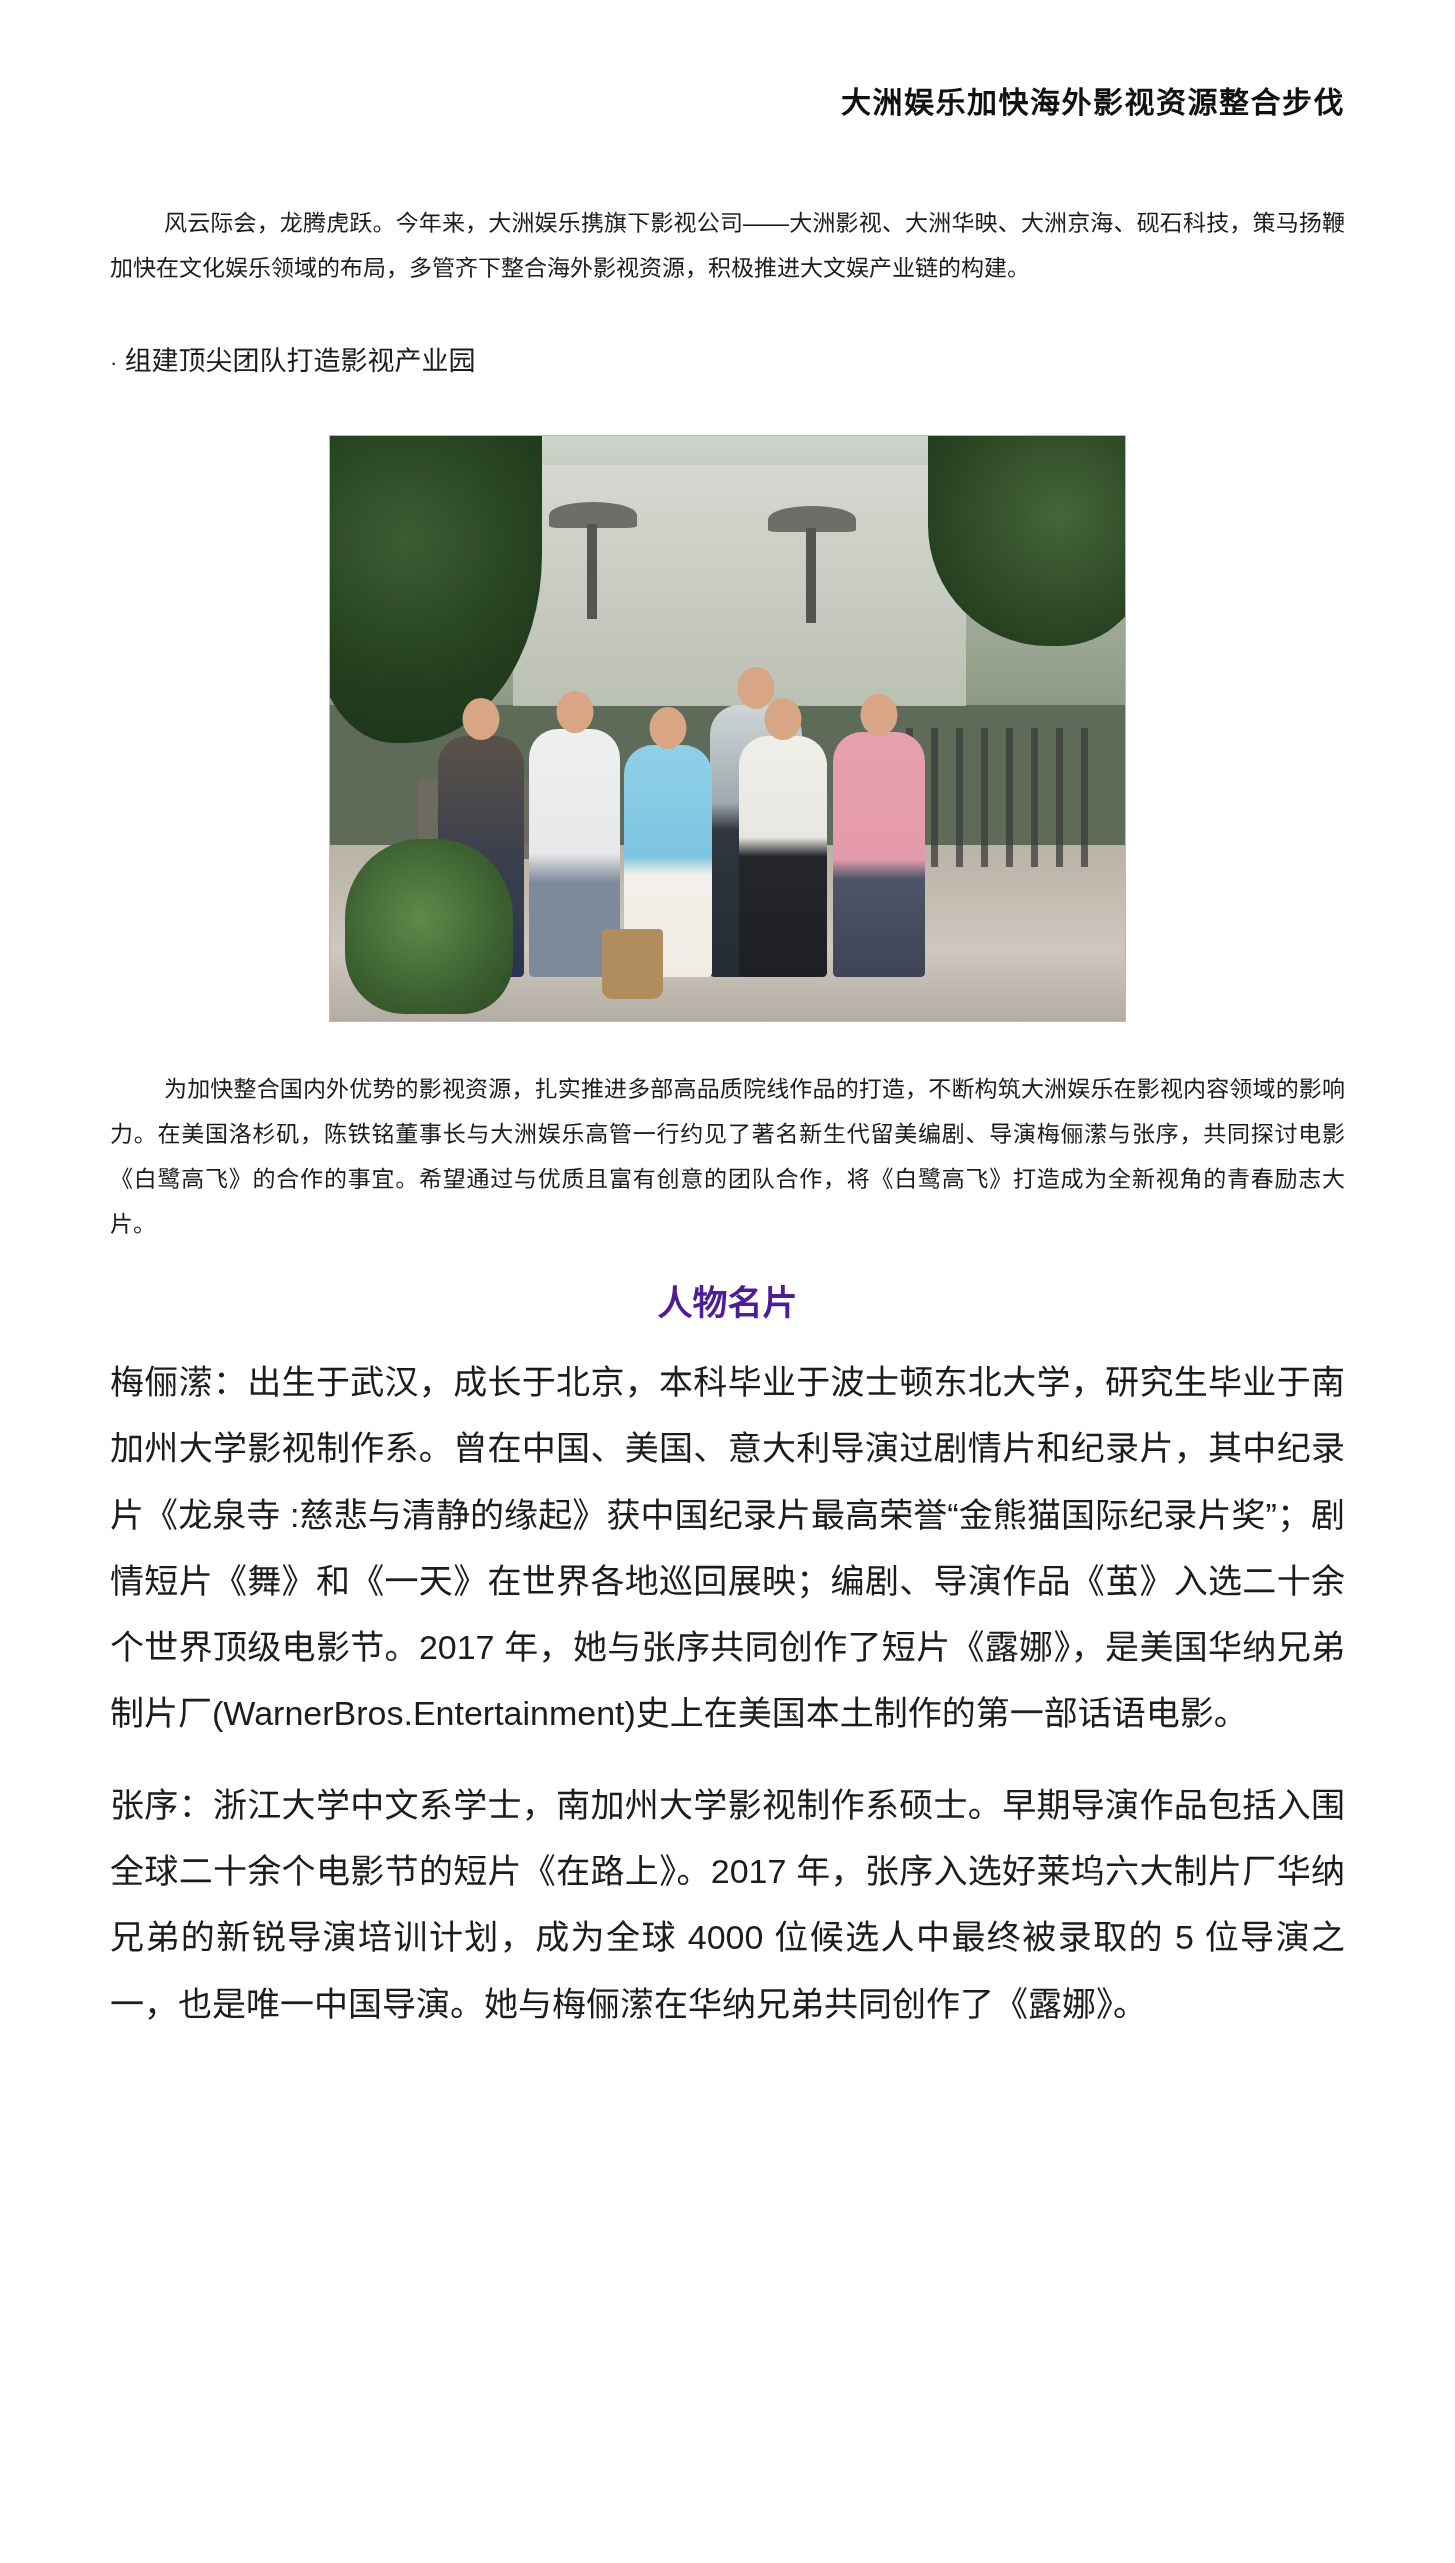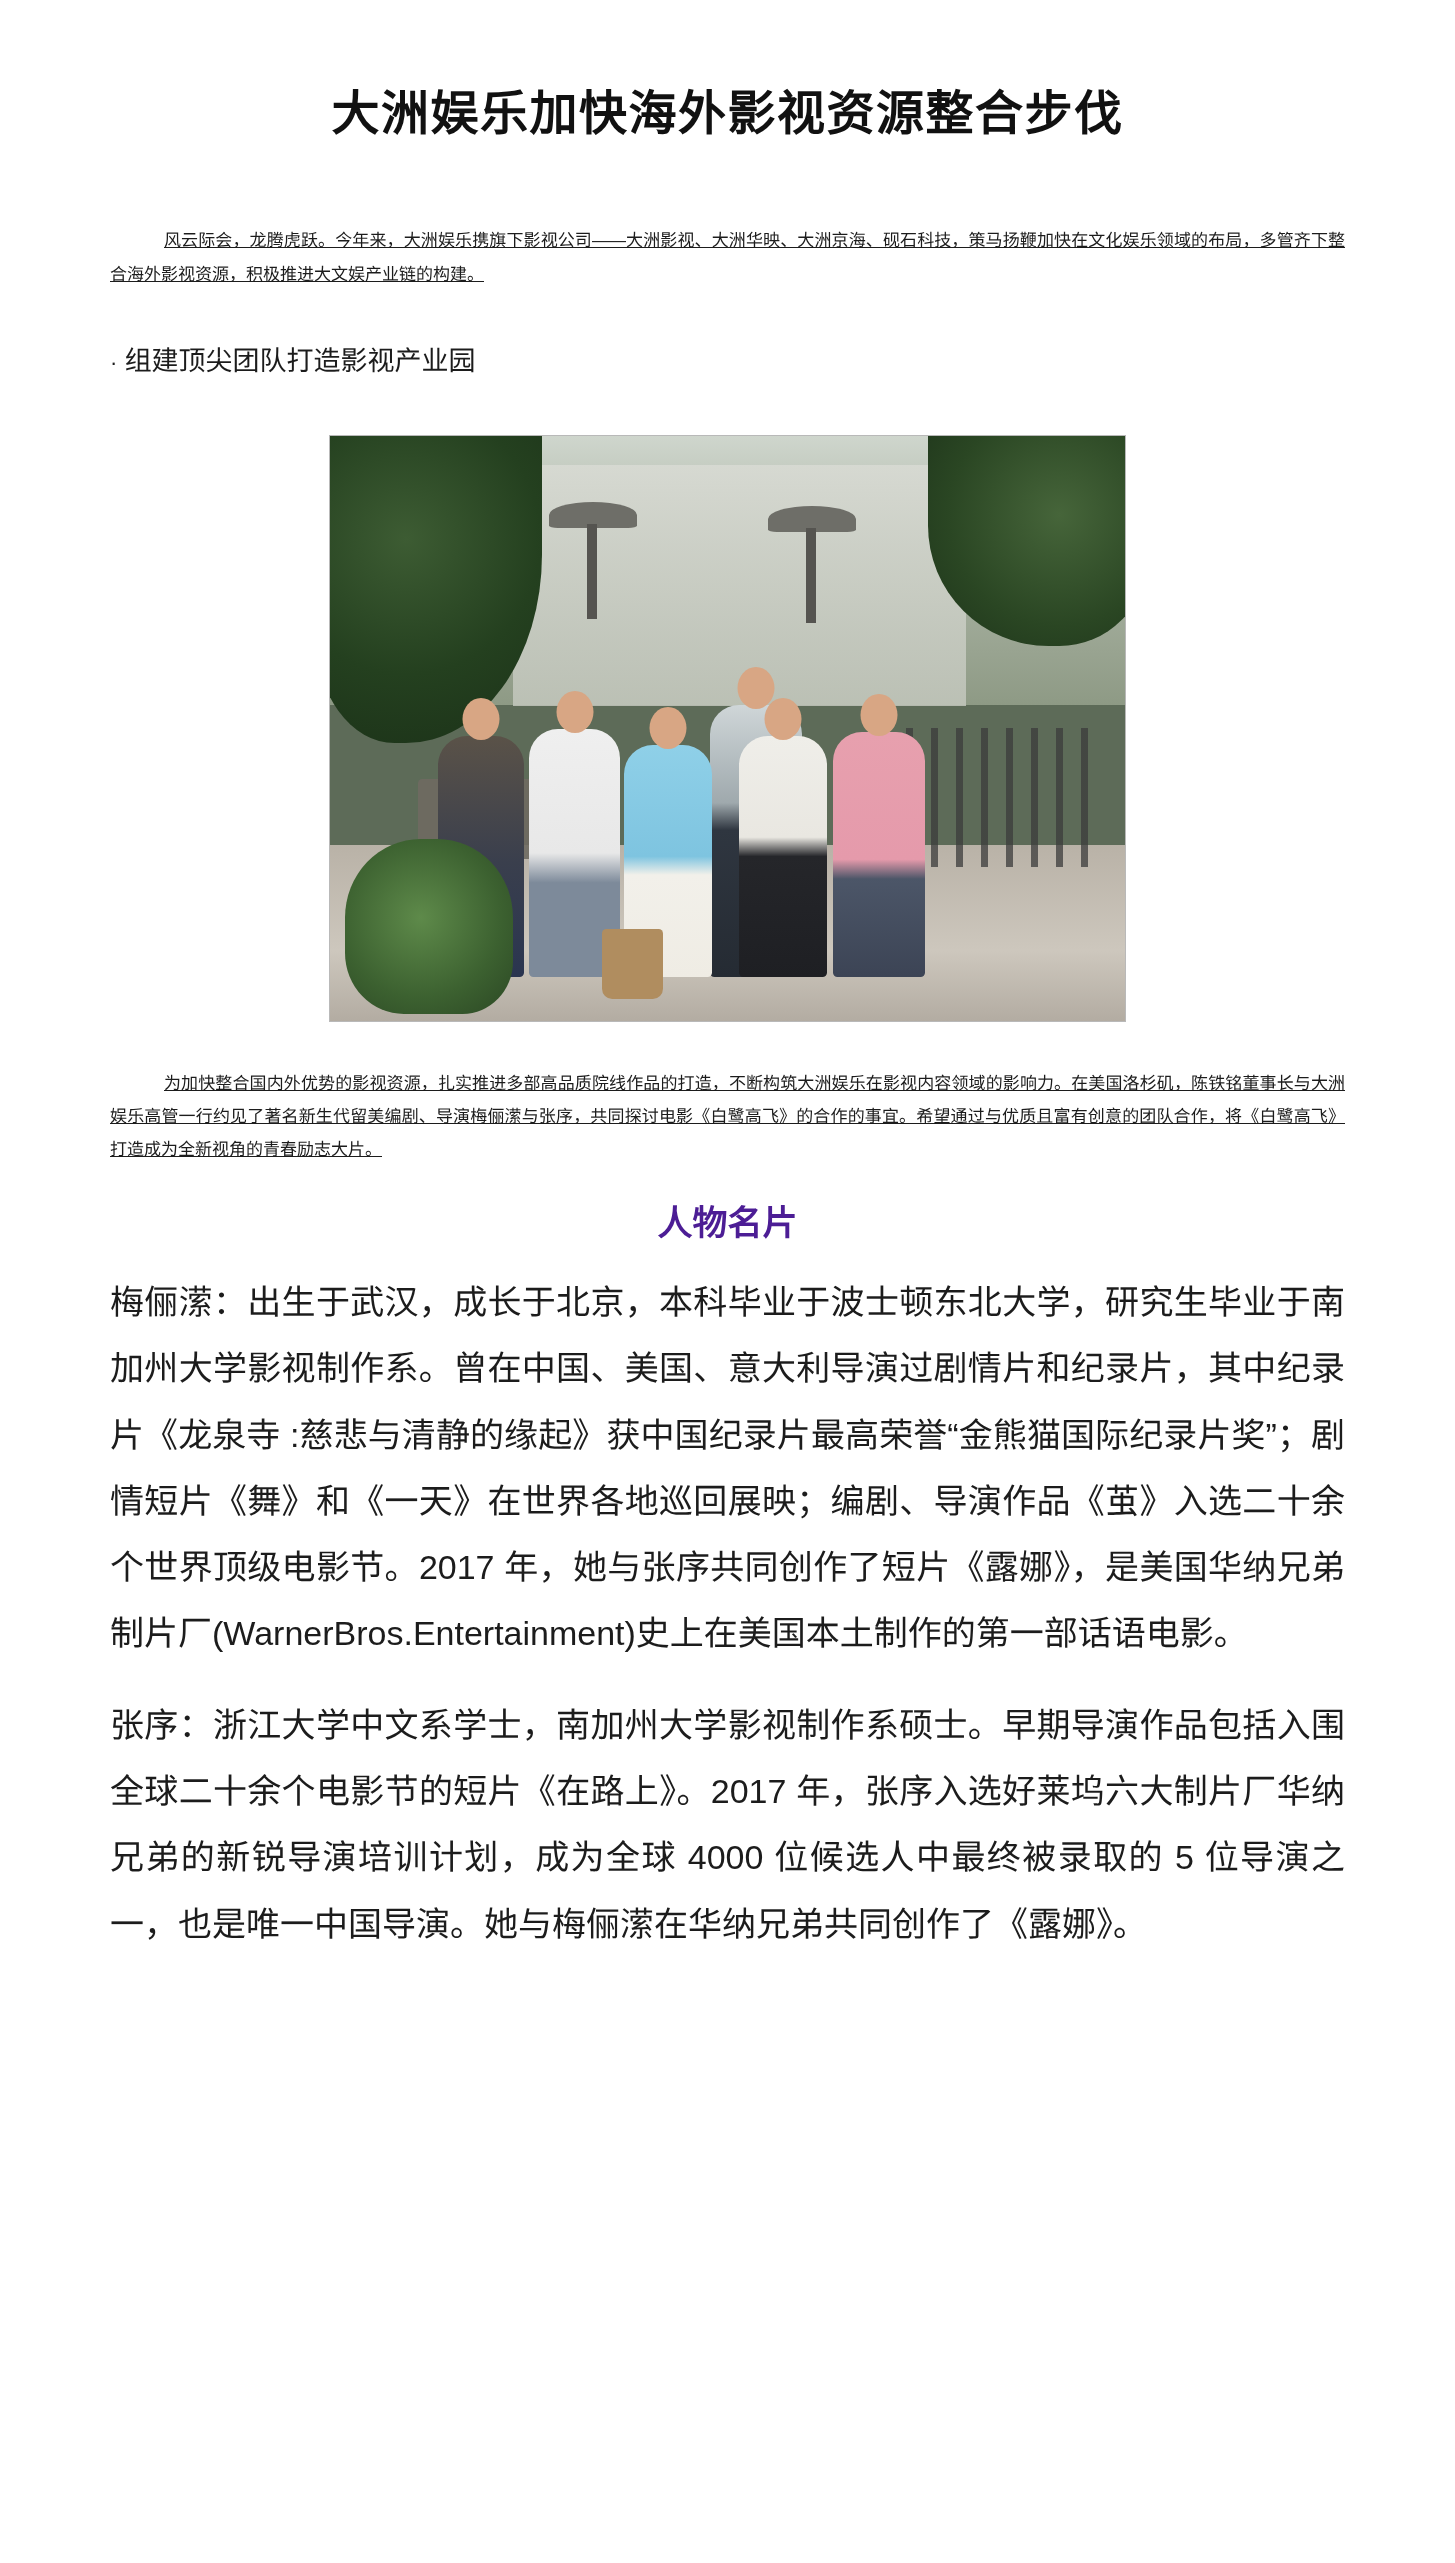--- a/index.html
+++ b/index.html
@@ -15,36 +15,35 @@
     -webkit-font-smoothing: antialiased;
   }
   .page {
     width: 1455px;
     min-height: 2563px;
     box-sizing: border-box;
     padding: 61px 110px 58px 110px;
     position: relative;
   }
   .doc-title {
-    text-align: center;
-    font-size: 48px;
+    text-align: right;
+    font-size: 30px;
     font-weight: bold;
     letter-spacing: 1.5px;
     color: #111111;
     margin: 22px 0 0 0;
     line-height: 1.3;
   }
   .body-para {
-    font-size: 17px;
+    font-size: 23px;
     line-height: 1.95;
     color: #1c1c1c;
     text-align: justify;
     text-justify: inter-ideograph;
     margin: 0;
-    text-decoration: underline;
   }
   .para-indent {
     text-indent: 54px;
   }
   .spacer-lg { height: 79px; }
   .spacer-md { height: 45px; }
   .spacer-sm { height: 25px; }
   .spacer-xs { height: 14.6px; }
 
   .section-heading {

